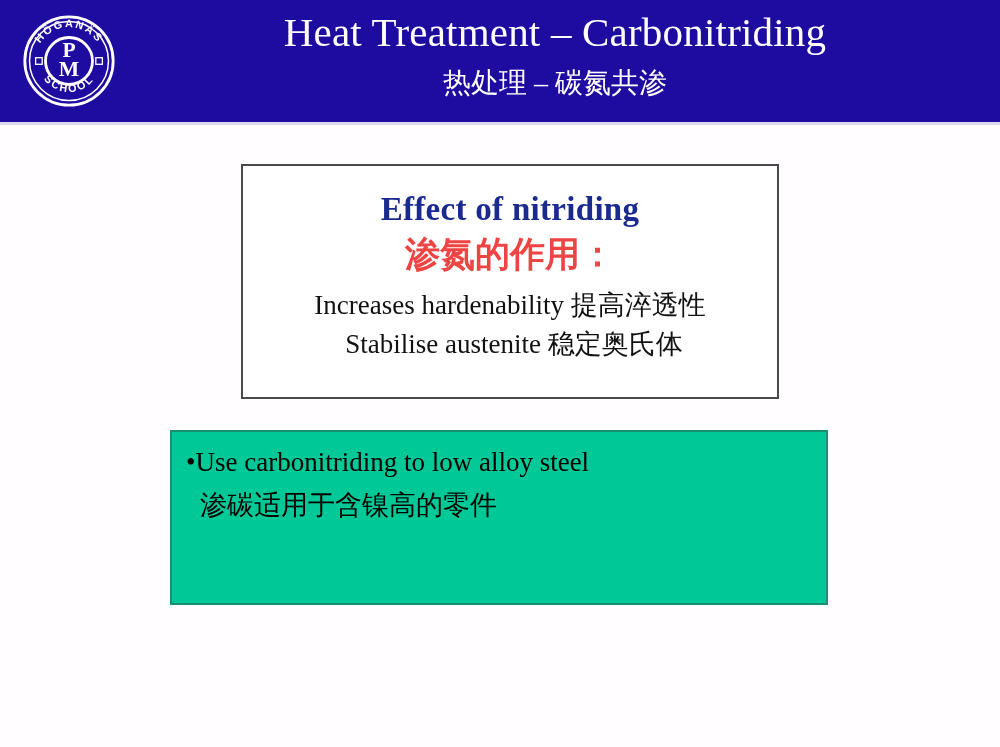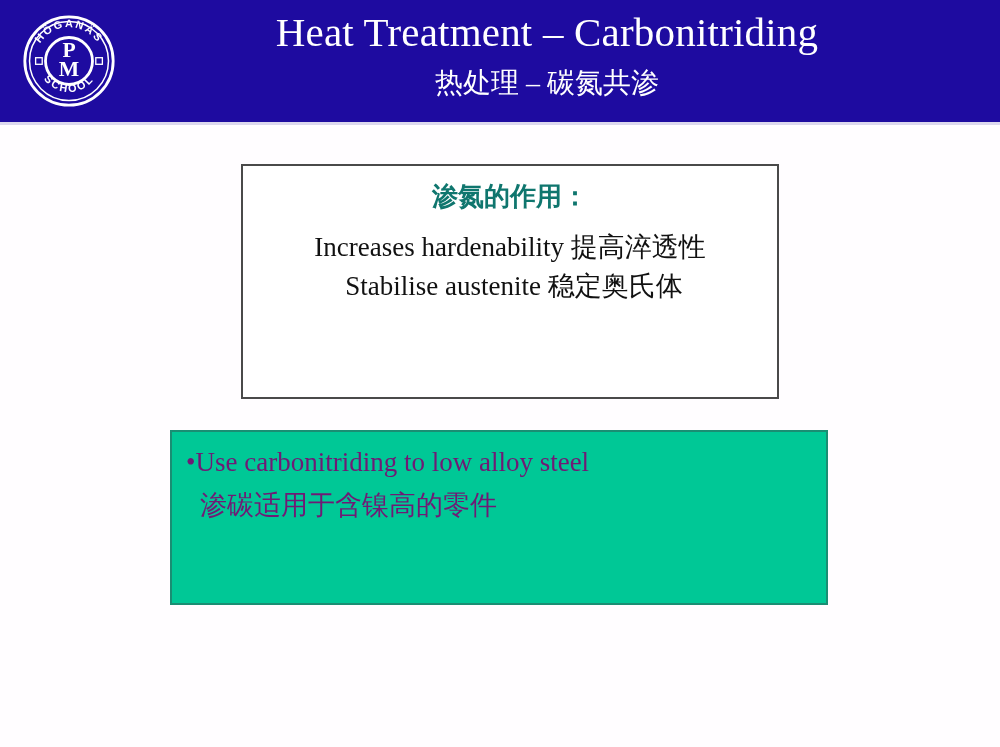--- a/index.html
+++ b/index.html
@@ -39,21 +39,21 @@
     position: absolute;
     left: 22px;
     top: 14px;
     width: 94px;
     height: 94px;
   }
 
   
   #title-block {
     position: absolute;
-    left: 122px;
+    left: 130px;
     top: 6px;
     width: 850px;
     text-align: center;
     color: #ffffff;
   }
   #title-en {
     font-size: 41px;
     line-height: 52px;
     letter-spacing: 0.2px;
     white-space: nowrap;
@@ -79,25 +79,25 @@
   }
   #effect-title-en {
     margin-top: 23px;
     font-size: 33px;
     line-height: 40px;
     font-weight: bold;
     color: #1b2a8e;
     letter-spacing: 0.3px;
   }
   #effect-title-zh {
-    margin-top: 11px;
-    font-size: 26px;
+    margin-top: 6px;
+    font-size: 35px;
     line-height: 40px;
     font-weight: bold;
-    color: #0f766e;
+    color: #ef4444;
   }
   .effect-line {
     margin-top: 12px;
     font-size: 27px;
     line-height: 36px;
     color: #111111;
   }
   .effect-line.second {
     margin-top: 3px;
     margin-left: 8px;
@@ -111,21 +111,21 @@
     width: 658px;
     height: 175px;
     background: #00c896;
     border: 2px solid #1a8e73;
     box-sizing: border-box;
     overflow: hidden;
   }
   .bullet-item {
     padding-left: 14px;
     padding-right: 6px;
-    color: #701a75;
+    color: #000000;
   }
   .bullet-item.first { padding-top: 14px; }
   .bullet-item.second { padding-top: 8px; }
   .bullet-en {
     font-size: 27px;
     line-height: 33px;
     white-space: nowrap;
   }
   .bullet-dot {
     display: inline-block;
@@ -162,20 +162,21 @@
     <rect x="78.5" y="46.5" width="7" height="7" fill="none" stroke="#ffffff" stroke-width="1.4"></rect>
   </svg>
 </div>
 
 <div id="title-block">
   <div id="title-en">Heat Treatment – Carbonitriding</div>
   <div id="title-zh">热处理 – 碳氮共渗</div>
 </div>
 
 <div id="effect-box">
+  <div id="effect-title-en">Effect of nitriding</div>
   <div id="effect-title-zh">渗氮的作用：</div>
   <div class="effect-line">Increases hardenability  提高淬透性</div>
   <div class="effect-line second">Stabilise austenite  稳定奥氏体</div>
 </div>
 
 <div id="green-box">
 
   <div class="bullet-item first">
     <div class="bullet-en"><span class="bullet-dot">•</span><span>Use carbonitriding to low alloy steel</span></div>
   </div>

